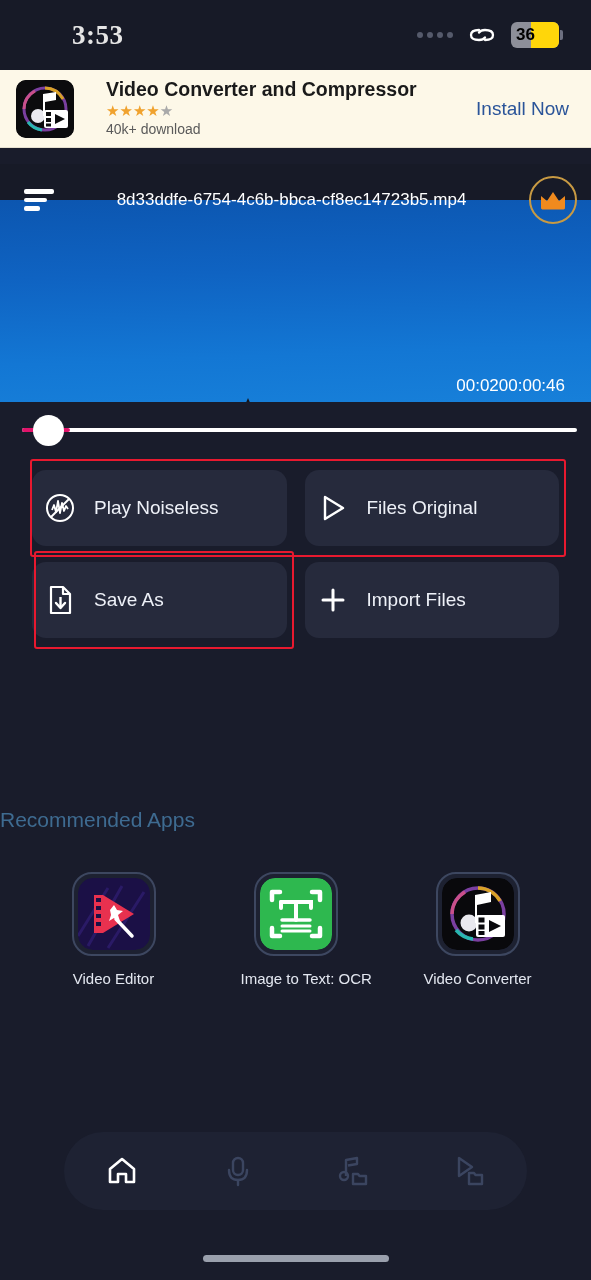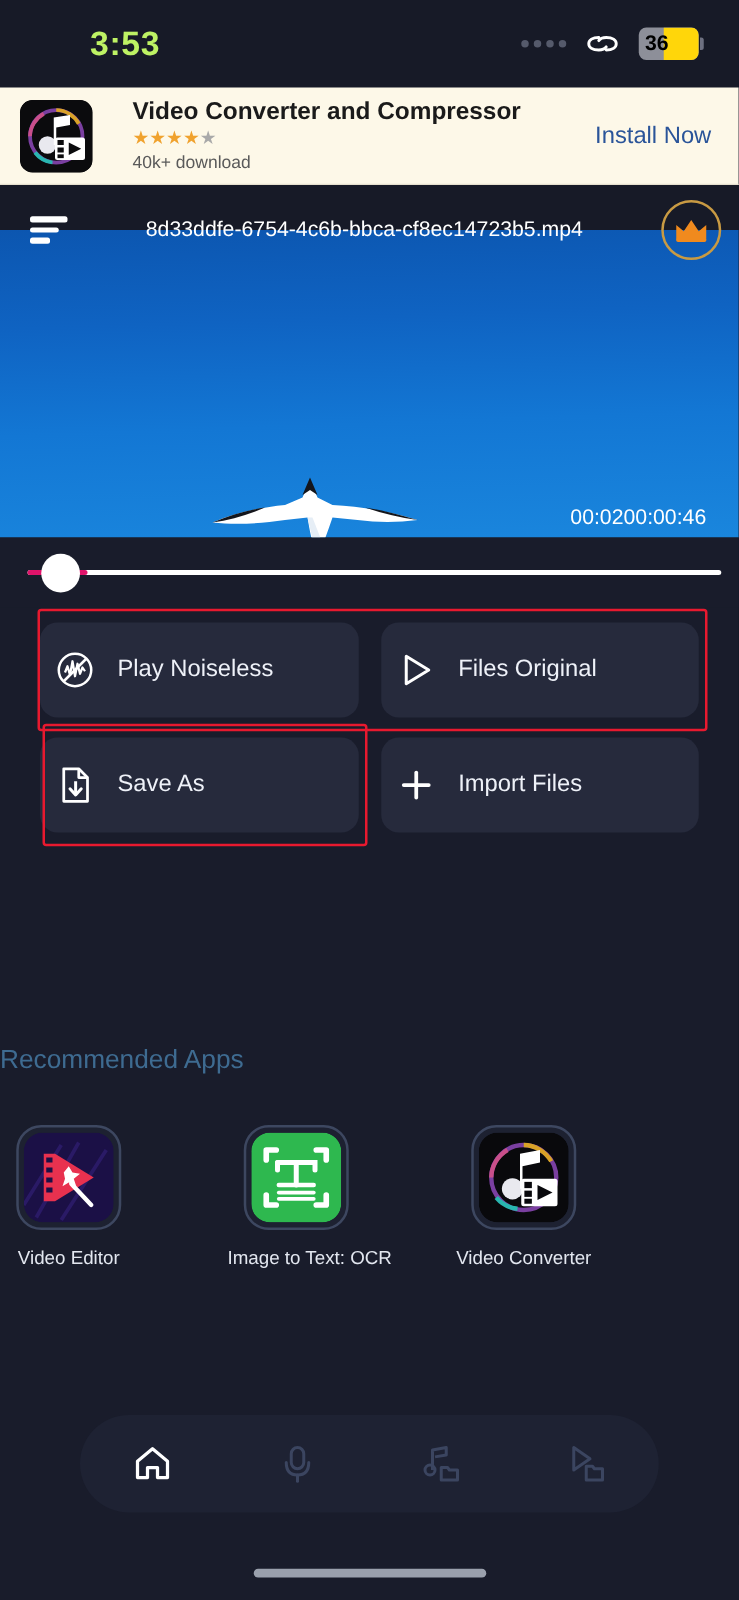--- a/index.html
+++ b/index.html
@@ -10,21 +10,21 @@
     overflow:hidden;
   }
   .phone { position:relative; width:591px; height:1280px; background:#191c2b; }
 
   
   .statusbar {
     height:70px; background:#171a27;
     display:flex; align-items:center; justify-content:space-between;
     padding:0 28px 0 0;
   }
-  .clock { color:#bef264; font-size:27px; font-weight:bold; letter-spacing:.5px; padding-left:72px; }
+  .clock { color:#e5e5e5; font-size:27px; font-weight:bold; letter-spacing:.5px; padding-left:72px;font-family:Liberation Serif, serif; }
   .status-right { display:flex; align-items:center; gap:14px; }
   .sig-dots { display:flex; gap:4px; align-items:center; }
   .sig-dots i { width:6px; height:6px; border-radius:50%; background:#555a6b; display:block; }
   .link-icon { width:30px; height:22px; display:block; }
   .battery { position:relative; display:flex; align-items:center; }
   .batt-body {
     width:48px; height:26px; border-radius:6px; background:#8d8f99;
     display:flex; align-items:center; overflow:hidden; position:relative;justify-content:flex-end;
   }
   .batt-fill { background:#ffd60a; height:100%; width:58%; }
@@ -46,21 +46,21 @@
     position:relative; overflow:hidden; flex:0 0 auto;
   }
   .ad-text { flex:1 1 auto; min-width:0; }
   .ad-title { font-size:19.5px; font-weight:bold; color:#1a1a1a; line-height:1.15; white-space:nowrap; }
   .ad-stars { font-size:15px; color:#f0a22e; letter-spacing:0px; line-height:1.3; }
   .ad-stars .half { color:#a9a9a9; }
   .ad-dl { font-size:14px; color:#5a5a5a; line-height:1.3; }
   .ad-cta { font-size:19px; color:#2a5499; font-weight:normal; white-space:nowrap; flex:0 0 auto; }
 
   
-  .player-wrap { position:relative; height:282px; background:#171a27; }
+  .player-wrap { position:relative; height:238px; background:#171a27;margin-top:16px; }
   .video {
     position:absolute; left:0; top:36px; width:591px; height:246px;
     background:linear-gradient(178deg,#0c56b0 0%,#0f63c2 30%,#1377d4 62%,#1a86dd 100%);
     overflow:hidden;
   }
   .bird { position:absolute; left:162px; top:190px; width:190px; height:90px; }
   .hdrbar {
     position:absolute; left:0; top:0; width:591px; height:72px;
     display:flex; align-items:center; padding:0 14px 0 24px; gap:14px; z-index:5;
   }
@@ -110,21 +110,21 @@
   .bi { width:32px; height:32px; flex:0 0 auto; display:block; }
 
   .hl { position:absolute; border:2px solid #e8192f; border-radius:3px; pointer-events:none; }
   .hl-row1 { left:30px; top:-11px; width:536px; height:98px; }
   .hl-saveas { left:34px; top:-11px; width:260px; height:98px; }
 
   
   .rec-title {
     color:#3e6b91; font-size:21px; margin-top:170px;
   }
-  .rec-apps { display:flex; justify-content:flex-start; gap:72px; margin-top:40px; }
+  .rec-apps { display:flex; justify-content:center; gap:72px; margin-top:40px; }
   .rec-app { width:110px; text-align:center; }
   .rec-tile {
     width:84px; height:84px; margin:0 auto; border-radius:20px;
     border:2px solid #3d4760; display:flex; align-items:center; justify-content:center;
     overflow:hidden; position:relative; background:#1d2131;
   }
   .rec-inner { width:72px; height:72px; border-radius:15px; overflow:hidden; position:relative; }
   .rec-label { margin-top:14px; color:#e3e7f0; font-size:15px; white-space:nowrap; }
 
   

